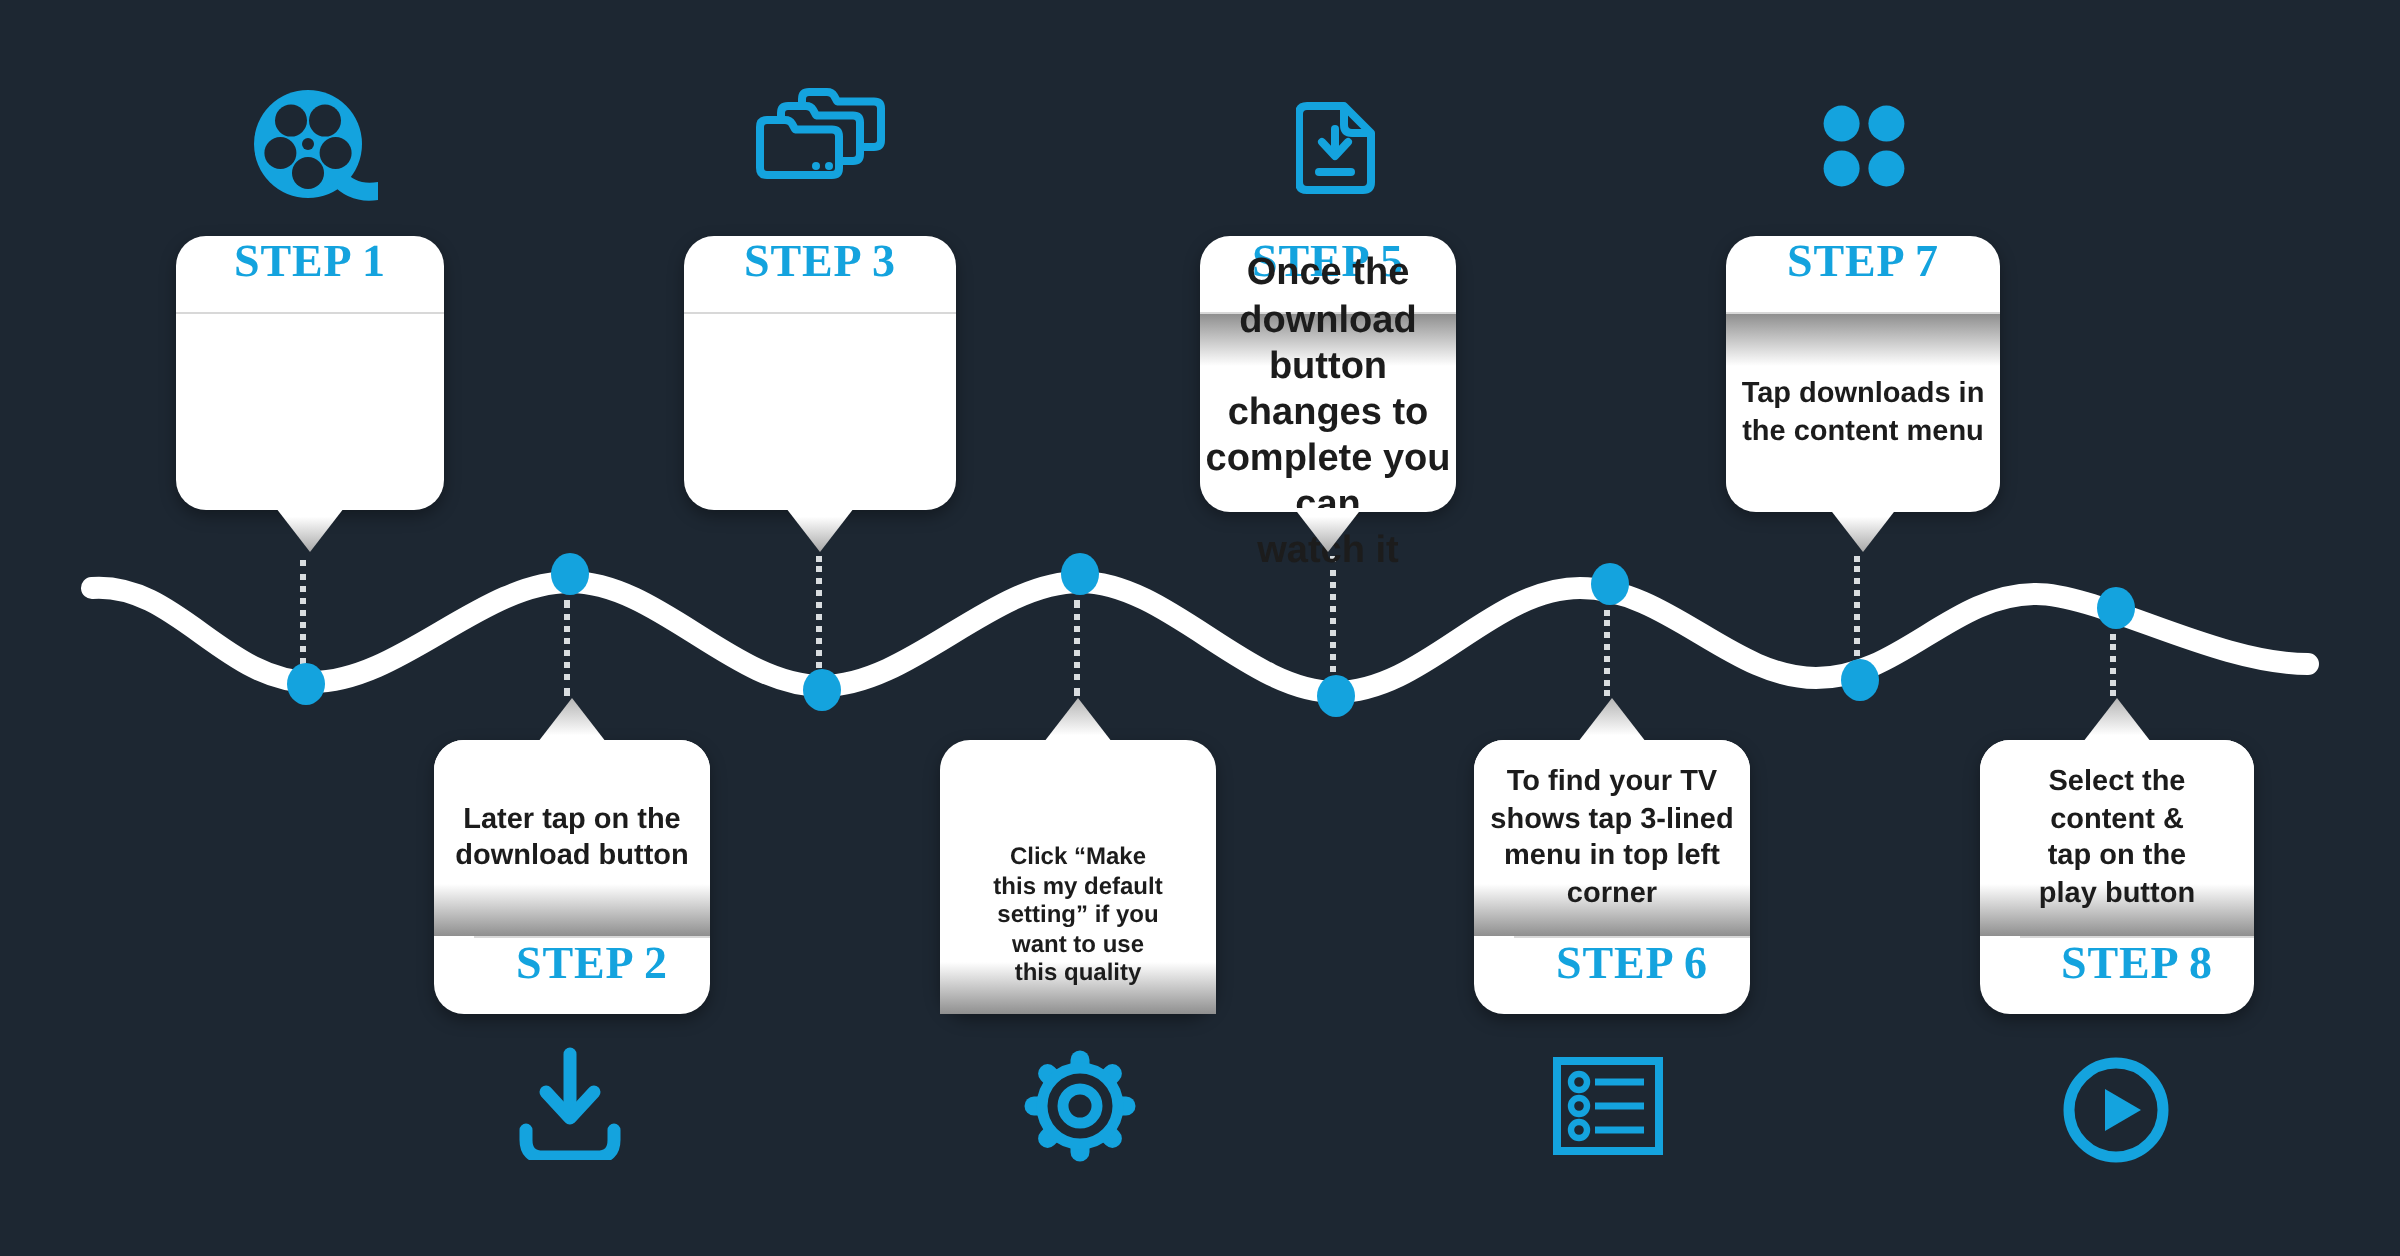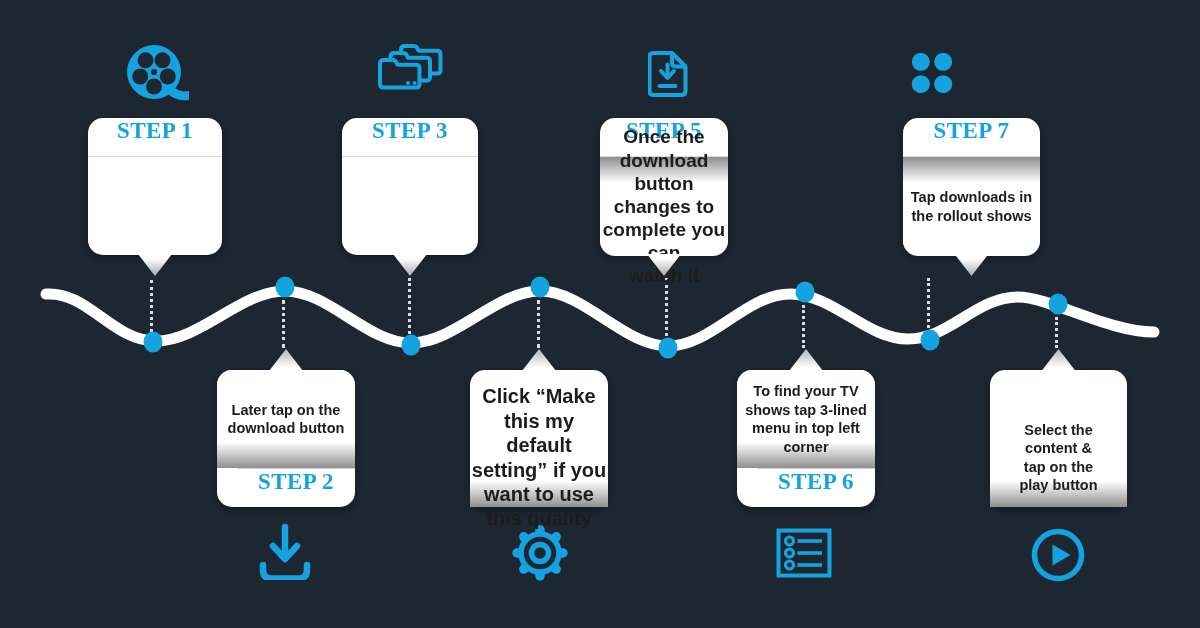--- a/index.html
+++ b/index.html
@@ -194,21 +194,21 @@
 
   <div class="card top" style="left:342px;top:118px;width:136px;">
     <div class="card-header">
         <span class="step-title">STEP 3</span>
       </div>
     <div class="tail"></div>
   </div>
 
   <div class="card bottom" style="left:470px;top:370px;width:138px;">
     <div class="card-body">
-        <span class="body-text" style="font-size:20px;line-height:1.22;">Click “Make
+        <span class="body-text" style="font-size:12px;line-height:1.22;">Click “Make
 this my default
 setting” if you
 want to use
 this quality</span>
       </div>
     <div class="tail"></div>
   </div>
 
   <div class="card top" style="left:600px;top:118px;width:128px;">
     <div class="card-header">
@@ -230,32 +230,35 @@
       </div>
     <div class="card-body">
         <span class="body-text">To find your TV
 shows tap 3-lined
 menu in top left
 corner</span>
       </div>
     <div class="tail"></div>
   </div>
 
-  <div class="card top" style="left:863px;top:118px;width:137px;margin-left:40px;">
+  <div class="card top" style="left:863px;top:118px;width:137px;">
     <div class="card-header">
         <span class="step-title">STEP 7</span>
       </div>
     <div class="card-body">
         <span class="body-text">Tap downloads in
-the rollout shows</span>
+the content menu</span>
       </div>
     <div class="tail"></div>
   </div>
 
   <div class="card bottom" style="left:990px;top:370px;width:137px;">
+    <div class="card-header">
+        <span class="step-title">STEP 8</span>
+      </div>
     <div class="card-body">
         <span class="body-text">Select the
 content &amp;
 tap on the
 play button</span>
       </div>
     <div class="tail"></div>
   </div>
 
 </div>

